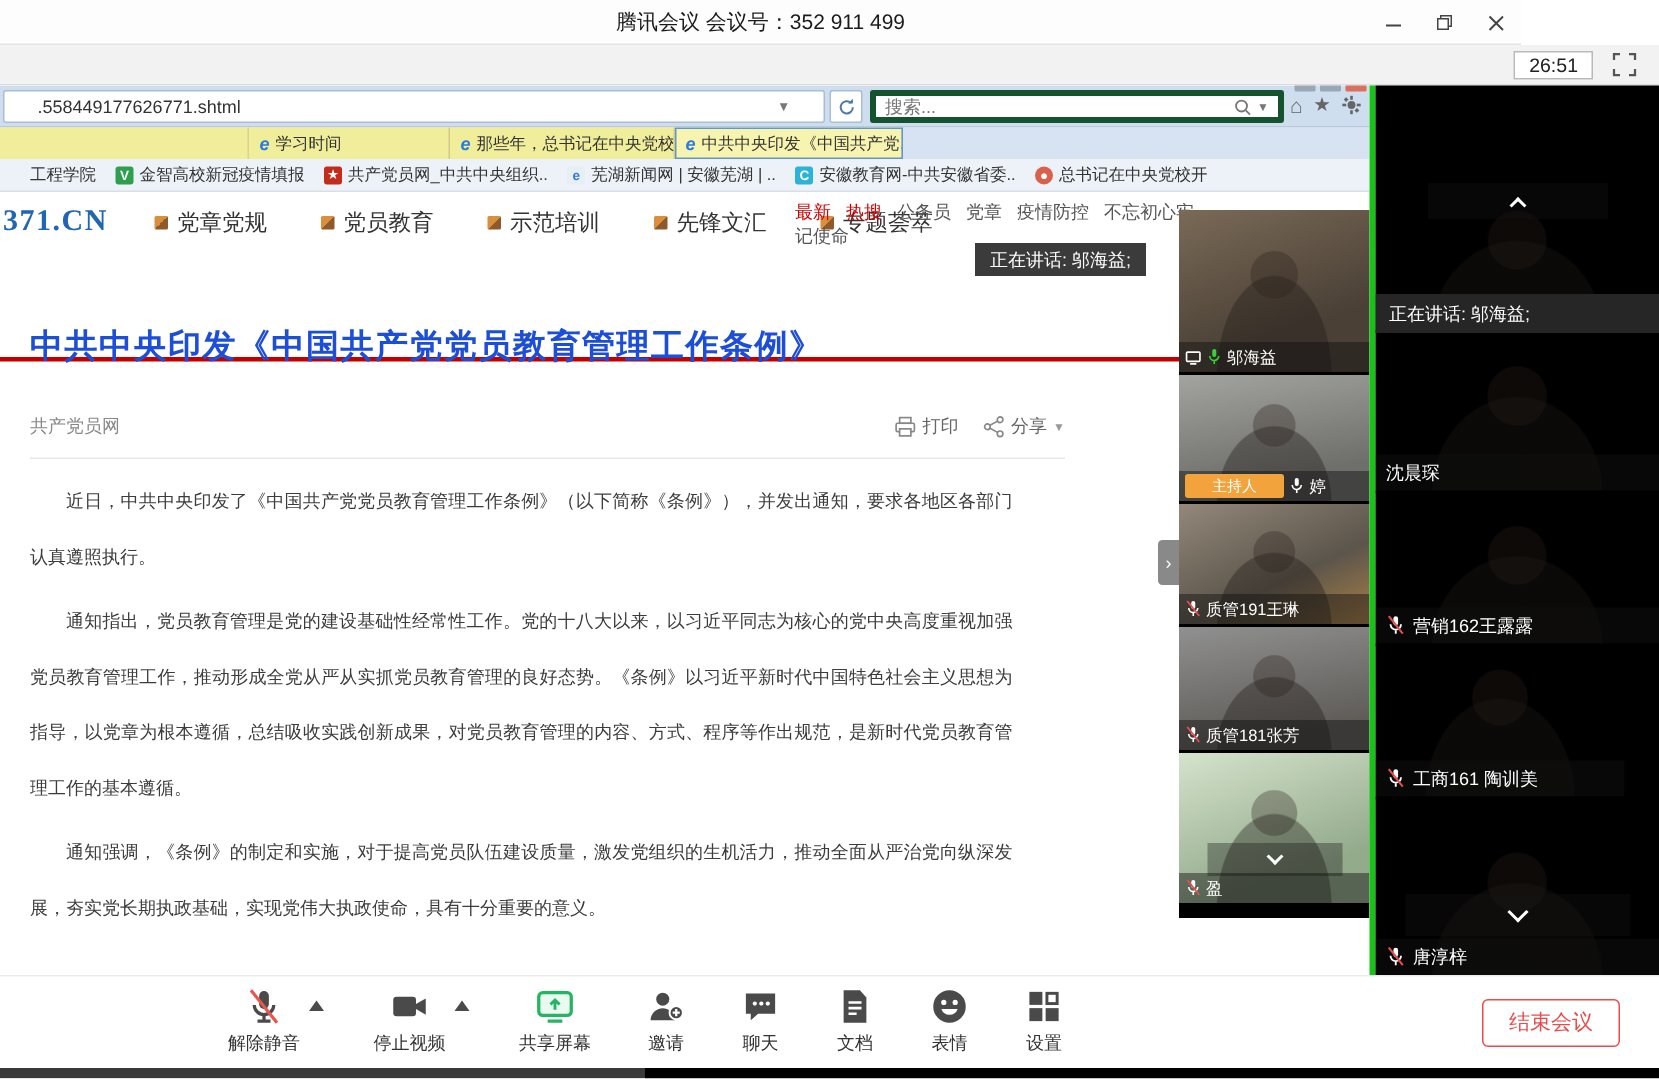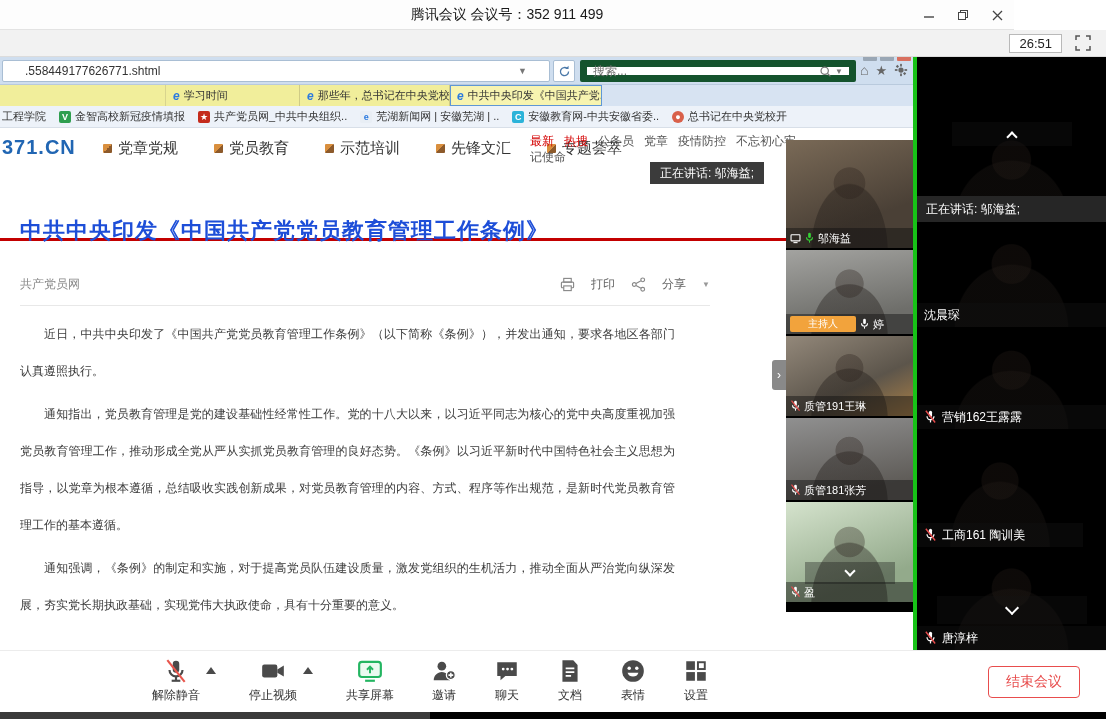--- a/index.html
+++ b/index.html
@@ -24,61 +24,61 @@
   .share-area { position:absolute; top:57px; left:0; width:913px; height:593px; background:#fff; overflow:hidden; }
   .ie-toprow { position:absolute; top:0; left:0; width:913px; height:28px; background:#cfdeef;
     border-bottom:1px solid #b9cadd; }
   .url-field { position:absolute; left:2px; top:3px; width:548px; height:22px; background:#fff;
     border:1px solid #a9bed4; border-radius:2px; font-size:12px; color:#333;
     display:flex; align-items:center; padding:0 22px; }
   .url-field .caret { margin-left:auto; color:#777; font-size:9px; }
   .refresh-btn { position:absolute; left:553px; top:3px; width:22px; height:22px; background:#fff;
     border:1px solid #a9bed4; border-radius:2px; display:flex; align-items:center; justify-content:center; }
   .search-field { position:absolute; left:580px; top:3px; width:276px; height:22px; background:#fff;
-    border:7px solid #14532d; border-radius:2px; font-size:12px; color:#999;
+    border:4px solid #14532d; border-radius:2px; font-size:12px; color:#999;
     display:flex; align-items:center; padding:0 6px; }
   .search-field input { border:0; outline:none; flex:1; font-size:12px; color:#555; background:transparent; }
   .search-tools { display:flex; align-items:center; gap:3px; color:#777; }
   .chrome-icons { position:absolute; left:860px; top:5px; display:flex; gap:7px; align-items:center; color:#666; }
   .ie-wincontrols { position:absolute; right:2px; top:-1px; display:flex; gap:3px; }
   .ie-wincontrols i { display:block; width:14px; height:5px; background:#9aa7b5; border-radius:1px; }
   .ie-wincontrols i.red { background:#d9705f; }
 
   .ie-tabrow { position:absolute; top:28px; left:0; width:913px; height:21px; background:#d7e3f2; display:flex; }
   .tab-spacer { width:166px; height:21px; background:#f1ee9b; border-right:1px solid #d8d48e; }
   .tab { height:21px; background:#f1ee9b; border-right:1px solid #cfcb86; display:flex; align-items:center;
     gap:4px; padding:0 7px; font-size:11px; color:#333; white-space:nowrap; overflow:hidden; cursor:pointer; }
   .tab.active { background:#f7f4b0; outline:1px solid #5f97d5; outline-offset:-1px; }
   .tab .e-ico { color:#2a7ae0; font-weight:bold; font-style:italic; font-size:12px; }
 
   .ie-bookmarks { position:absolute; top:49px; left:0; width:913px; height:22px; background:#edf2f9;
-    border-bottom:1px solid #d8dfe8; display:flex; align-items:center; gap:13px; padding-left:2px;
+    border-bottom:1px solid #d8dfe8; display:flex; align-items:center; gap:13px; padding-left:20px;
     font-size:11px; color:#333; white-space:nowrap; }
   .bm { display:flex; align-items:center; gap:4px; cursor:pointer; }
   .fav { width:12px; height:12px; border-radius:2px; display:flex; align-items:center; justify-content:center;
     font-size:9px; font-weight:bold; color:#fff; }
 
   
-  .page { position:absolute; top:71px; left:0; width:913px; height:522px; background:#fff; overflow:hidden; }
+  .page { position:absolute; top:71px; left:0; width:913px; height:522px; background:#fff; overflow:hidden;font-family:Liberation Serif, serif; }
   .site-nav { position:relative; height:42px; }
   .site-logo { position:absolute; left:2px; top:8px; font-size:20px; font-weight:bold; color:#2166b3; letter-spacing:1px; }
   .nav-items { position:absolute; left:103px; top:11px; display:flex; gap:36px; font-size:15px; color:#333; }
   .nav-item { display:flex; align-items:center; gap:6px; cursor:pointer; white-space:nowrap; }
   .nav-ico { width:9px; height:9px; background:linear-gradient(135deg,#d98f3e 50%,#8d5a2b 50%); border-radius:1px; }
   .keywords { position:absolute; left:530px; top:5px; width:272px; font-size:12px; line-height:16px;
     color:#555; word-break:break-all; }
   .keywords span { margin-right:10px; cursor:pointer; }
   .keywords span.hot { color:#d40000; }
   .red-line { position:absolute; top:110px; left:0; width:786px; height:3px; background:#c30000; }
   .article-title { position:absolute; top:88px; left:20px; width:740px; font-size:22px; font-weight:bold;
     color:#1d4ed8; letter-spacing:1px; }
   .article-meta { position:absolute; top:148px; left:20px; width:690px; display:flex; align-items:center;
     font-size:12px; color:#888; }
   .meta-actions { margin-left:auto; display:flex; align-items:center; gap:16px; color:#666; font-size:12px; }
-  .meta-actions .act { display:flex; align-items:center; gap:16px; cursor:pointer; }
+  .meta-actions .act { display:flex; align-items:center; gap:4px; cursor:pointer; }
   .meta-divider { position:absolute; top:177px; left:20px; width:690px; height:1px; background:#e8e8e8; }
   .article-body { position:absolute; top:188px; left:20px; width:655px; font-size:12px; color:#3c3c3c;
     line-height:37px; text-align:justify; }
   .article-body p { text-indent:2em; margin-bottom:6px; }
 
   
   .speak-tip { position:absolute; top:105px; left:650px; height:22px; background:rgba(32,32,32,0.88);
     color:#fff; font-size:12px; display:flex; align-items:center; padding:0 10px; white-space:nowrap; }
 
   
@@ -412,21 +412,21 @@
       <div class="vlabel">
         <svg class="micsvg" width="13" height="14" viewBox="0 0 16 18">
             <rect x="6" y="1" width="4" height="8" rx="2" fill="#fff"></rect>
             <path d="M3.5 8a4.5 4.5 0 0 0 9 0" stroke="#fff" stroke-width="1.6" fill="none"></path>
             <line x1="8" y1="13" x2="8" y2="16" stroke="#fff" stroke-width="1.6"></line>
             <line x1="2" y1="1" x2="14" y2="16" stroke="#e84d4d" stroke-width="1.8"></line>
           </svg>
         <span>营销162王露露</span>
       </div>
     </div>
-    <div class="ptile" style="position:absolute; top:380px; height:112px; width:166px;text-align:right;">
+    <div class="ptile" style="position:absolute; top:364px; height:112px; width:166px;text-align:right;">
       <div class="scene sc9"></div>
       <div class="vlabel">
         <svg class="micsvg" width="13" height="14" viewBox="0 0 16 18">
             <rect x="6" y="1" width="4" height="8" rx="2" fill="#fff"></rect>
             <path d="M3.5 8a4.5 4.5 0 0 0 9 0" stroke="#fff" stroke-width="1.6" fill="none"></path>
             <line x1="8" y1="13" x2="8" y2="16" stroke="#fff" stroke-width="1.6"></line>
             <line x1="2" y1="1" x2="14" y2="16" stroke="#e84d4d" stroke-width="1.8"></line>
           </svg>
         <span>工商161 陶训美</span>
       </div>

